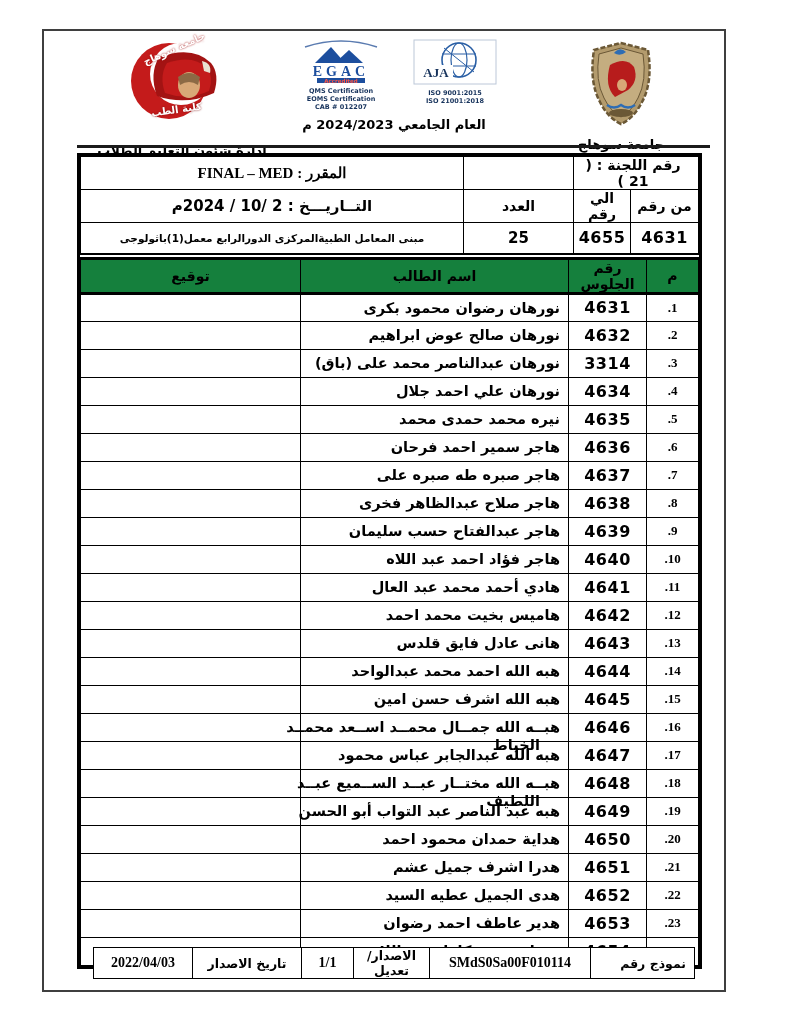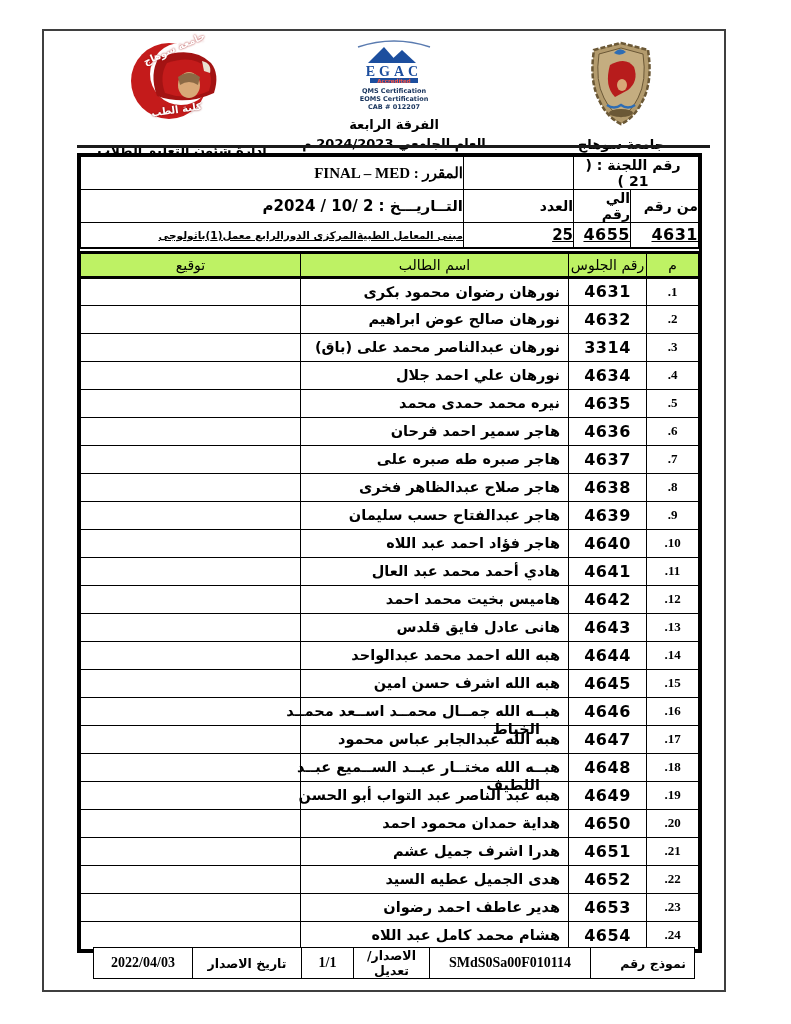--- a/index.html
+++ b/index.html
@@ -40,36 +40,36 @@
   .divider { position:absolute; top:114px; left:33px; width:633px; height:3px; background:#1b1b1b; }
 
   
   table { border-collapse:collapse; table-layout:fixed; }
   td { border:1px solid #000; overflow:visible; }
 
   .tables { position:absolute; top:122px; left:33px; width:625px; border:3px solid #000; background:#fff; }
 
   
   .info-table { width:100%; direction:rtl; border-bottom:2px solid #000; }
-  .info-table td { font-weight:bold; vertical-align:middle; }
+  .info-table td { font-weight:bold; text-align:center; vertical-align:middle; }
   .r1 td { height:26px; font-size:14px; }
   .r2 td { height:25px; font-size:14px;margin-top:8px; }
-  .r3 td { height:25px;text-decoration:underline; }
+  .r3 td { height:31px; }
   .cell-committee { text-align:center; padding-right:6px; }
   .cell-course  { font-family:"Liberation Serif", serif; font-size:15px !important; }
   .cell-date    { font-size:15px !important; }
   .cell-loc     { font-size:10.5px !important; }
   .cell-seatval { font-size:16px !important; letter-spacing:0.5px; }
   .cell-countval{ font-size:15px !important; }
 
   
   .main-table { width:100%; direction:rtl; margin-top:2px; border-top:3px solid #000; }
   .main-table td { vertical-align:middle; }
   .hrow td {
-    height:25px; background:#bef264; font-size:14px; font-weight:normal;
+    height:25px; background:#15803d; font-size:14px; font-weight:bold;
     text-align:center; border-bottom:3px solid #000;
   }
   .c-num  { height:28px; text-align:center; font-size:13px; font-weight:bold;
             font-family:"Liberation Serif", serif; direction:rtl; }
   .c-seat { text-align:center; font-size:16px; font-weight:bold; letter-spacing:0.5px; }
   .c-name { text-align:right; padding:0 8px 0 4px; font-size:14.5px; font-weight:bold;
             white-space:nowrap; position:relative; }
   .c-name .wrapword {
     position:absolute; top:100%; right:28px; margin-top:-4px;
     font-size:14.5px; font-weight:bold; z-index:5; pointer-events:none;
@@ -115,23 +115,36 @@
             <polygon points="24,24 40,8 54,24" fill="#1c4e9e"></polygon>
             <polygon points="44,24 58,11 72,24" fill="#1c4e9e"></polygon>
             <text x="50" y="37" text-anchor="middle" fill="#1c4e9e" font-size="14" font-weight="bold" letter-spacing="4" font-family="Liberation Serif, serif">EGAC</text>
             <rect x="26" y="39" width="48" height="5" fill="#1c4e9e"></rect>
             <text x="50" y="43.5" text-anchor="middle" fill="#ff5544" font-size="5.5" font-weight="bold">Accredited</text>
           </svg>
           <div class="cert-tiny">QMS Certification</div>
           <div class="cert-tiny">EOMS Certification</div>
           <div class="cert-tiny">CAB # 012207</div>
         </div>
+        <div class="cert-block">
+          <svg width="84" height="46" viewBox="0 0 84 46">
+            <rect x="1" y="1" width="82" height="44" fill="#ffffff" stroke="#bcc7d8" stroke-width="1"></rect>
+            <circle cx="46" cy="21" r="17" stroke="#2a5fa5" stroke-width="1.6" fill="none"></circle>
+            <ellipse cx="46" cy="21" rx="8" ry="17" stroke="#2a5fa5" stroke-width="1.2" fill="none"></ellipse>
+            <line x1="29" y1="15" x2="63" y2="15" stroke="#2a5fa5" stroke-width="1.2"></line>
+            <line x1="29" y1="27" x2="63" y2="27" stroke="#2a5fa5" stroke-width="1.2"></line>
+            <line x1="31" y1="9" x2="61" y2="33" stroke="#2a5fa5" stroke-width="1"></line>
+            <rect x="6" y="26" width="34" height="14" fill="#ffffff"></rect>
+            <text x="23" y="38" text-anchor="middle" fill="#17335c" font-size="13" font-weight="bold" font-family="Liberation Serif, serif">AJA</text>
+          </svg>
+          <div class="cert-tiny">ISO 9001:2015</div>
+          <div class="cert-tiny">ISO 21001:2018</div>
+        </div>
       </div>
       <div class="titles">
-        <div>الفرقة الرابعة</div>
         <div>العام الجامعي 2024/2023 م</div>
       </div>
     </div>
 
     <div class="hdr-right">
       <svg width="74" height="86" viewBox="0 0 74 86">
         <path d="M37 2 L64 9 q5 32 -6 52 q-8 16 -21 22 q-13 -6 -21 -22 q-11 -20 -6 -52 Z" fill="#b39b6d" stroke="#6b5836" stroke-width="2.5" stroke-dasharray="5 2"></path>
         <path d="M37 7 L59 13 q4 27 -5 44 q-7 14 -17 19 q-10 -5 -17 -19 q-9 -17 -5 -44 Z" fill="#c4ad80" stroke="#6b5836" stroke-width="1"></path>
         <path d="M30 12 q6 -7 12 -1 q-6 5 -12 1" fill="#2e6db4"></path>
         <path d="M26 24 q16 -9 24 2 q5 14 -6 23 l-13 7 q-11 -11 -5 -32 z" fill="#b71c1c"></path>

